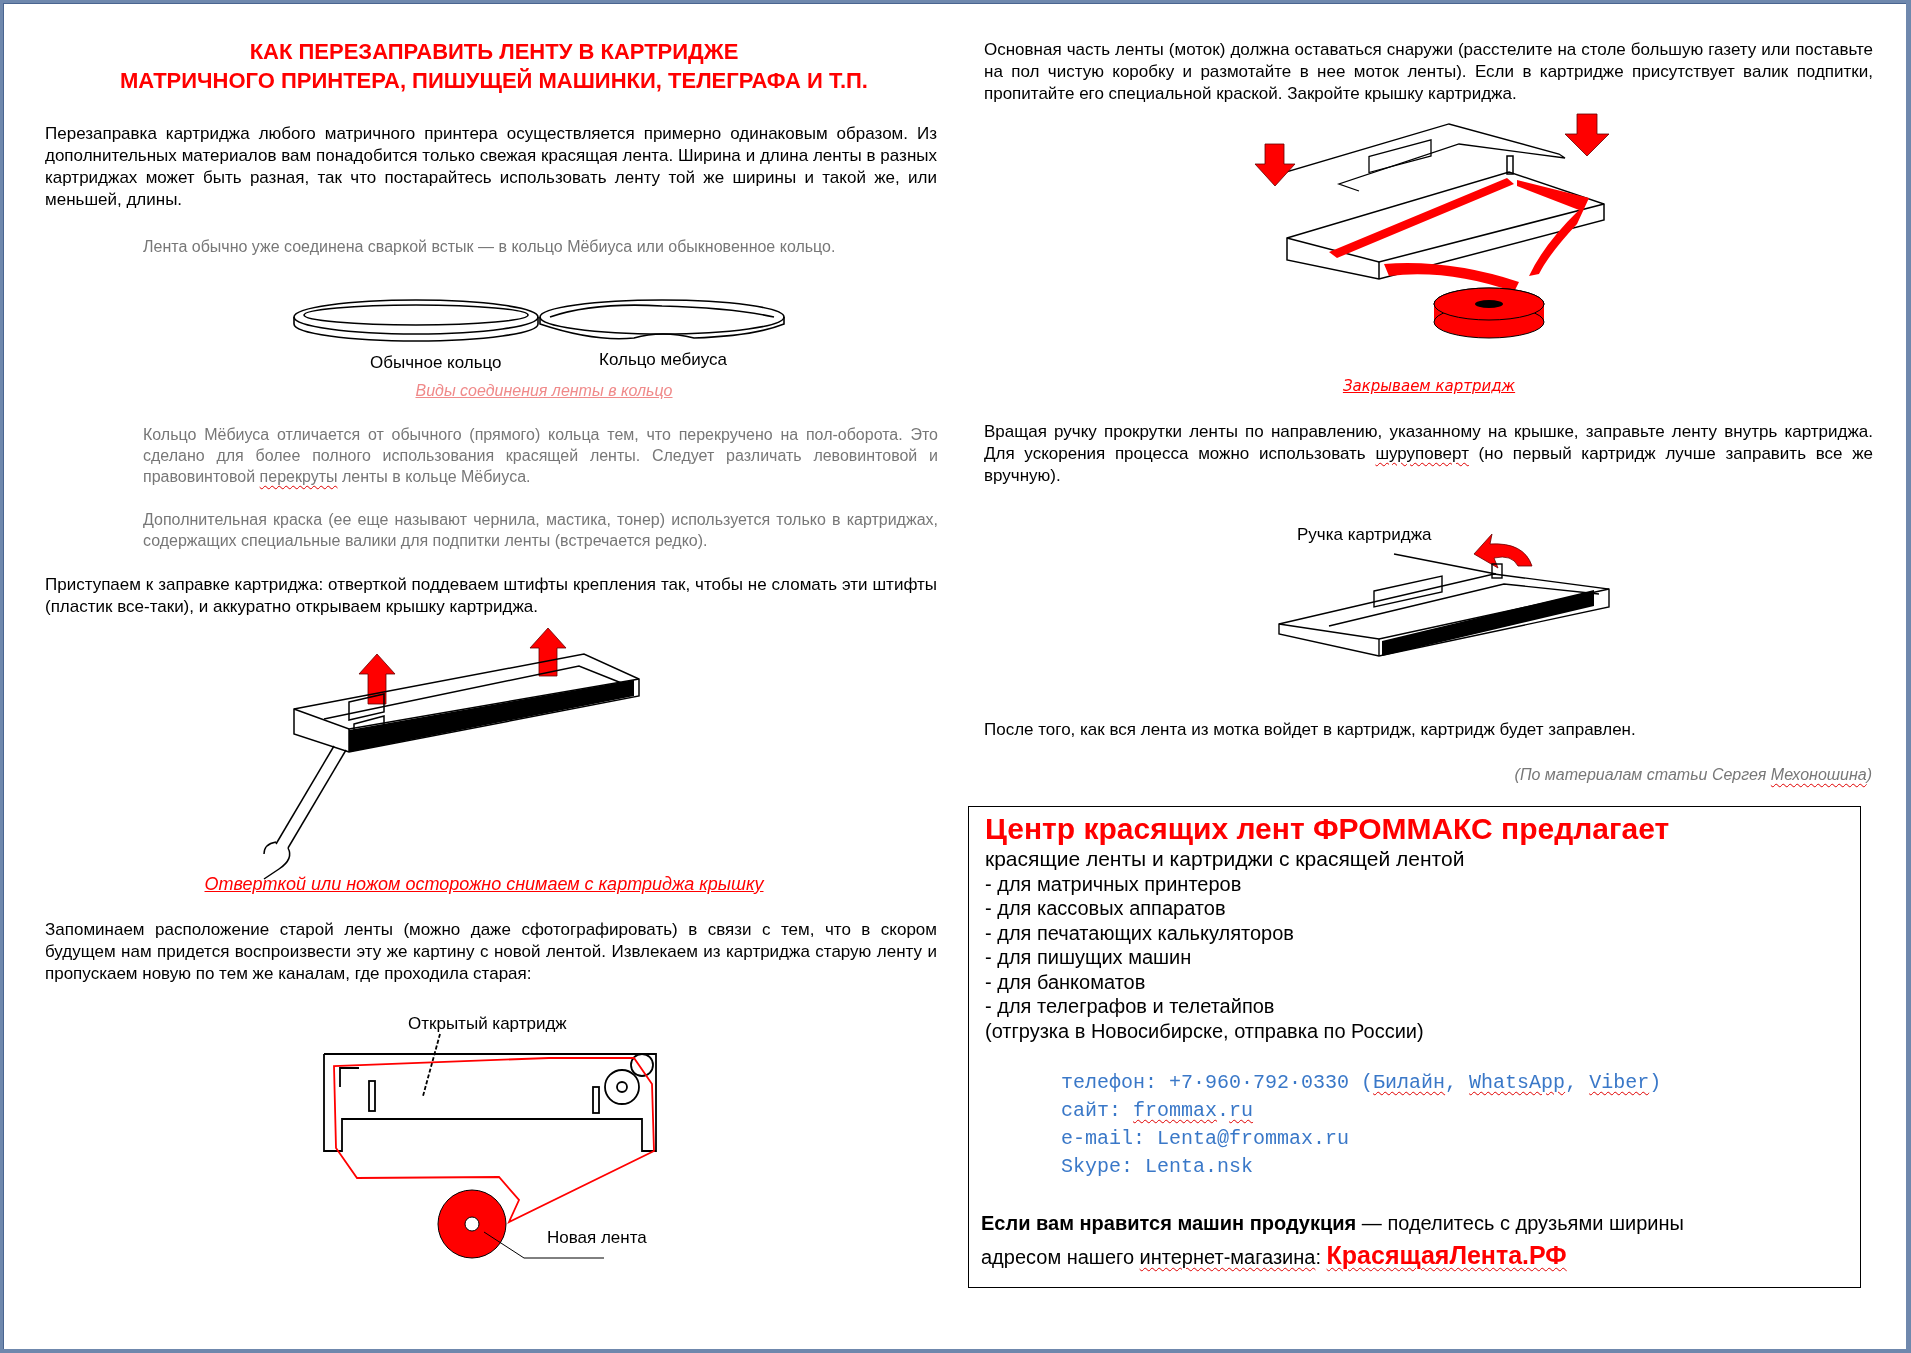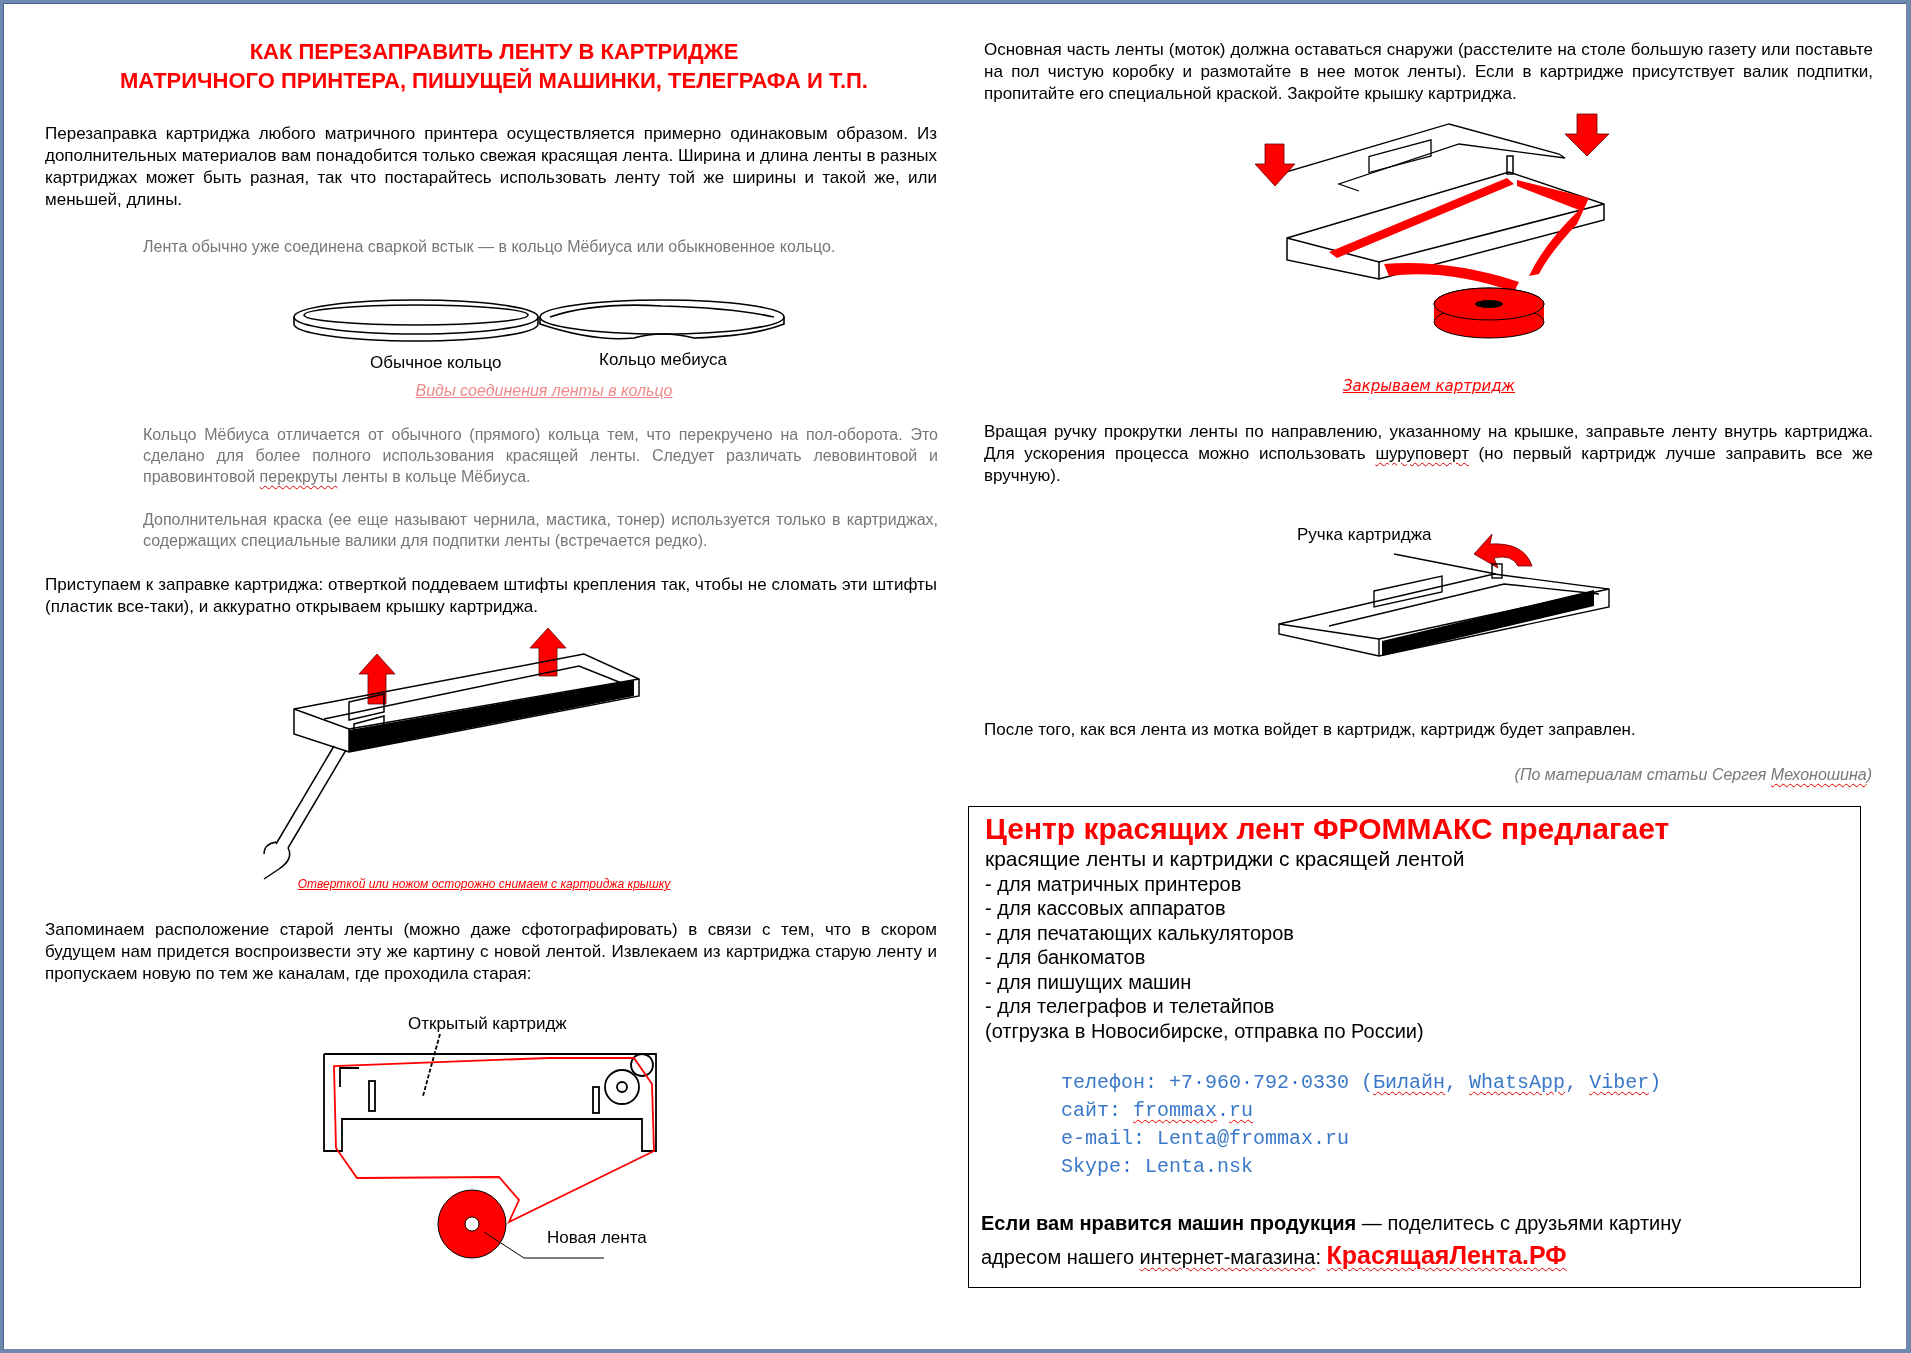--- a/index.html
+++ b/index.html
@@ -108,21 +108,21 @@
       <polygon points="55,58 90,50 90,68 55,76"></polygon>
       <polygon points="60,80 90,72 90,90 60,98"></polygon>
     </g>
     <polygon points="55,86 340,36 340,52 55,108" fill="#000"></polygon>
     <g fill="none" stroke="#000" stroke-width="1.5">
       <line x1="40" y1="102" x2="-18" y2="200"></line>
       <line x1="52" y1="106" x2="-6" y2="204"></line>
       <path d="M-18 198 Q-30 200 -30 210 M-6 204 Q0 215 -15 225 L-30 235"></path>
     </g>
   </svg>
-  <div class="abs caption" style="left:160px; top:870px; width:640px; font-size:12px;">Отверткой или ножом осторожно снимаем с картриджа крышку</div>
+  <div class="abs caption" style="left:160px; top:870px; width:640px; font-size:18px;">Отверткой или ножом осторожно снимаем с картриджа крышку</div>
 
   <div class="abs p narrow" style="left:41px; top:915px; width:892px;">Запоминаем расположение старой ленты (можно даже сфотографировать) в связи с тем, что в скором будущем нам придется воспроизвести эту же картину с новой лентой. Извлекаем из картриджа старую ленту и пропускаем новую по тем же каналам, где проходила старая:</div>
 
   <div class="abs fig-label" style="left:404px; top:1010px;">Открытый картридж</div>
   <svg style="left:320px; top:1050px;" width="340" height="220">
     <g fill="none" stroke="#000" stroke-width="1.8">
       <polyline points="0,0 332,0 332,97 318,97 318,65 18,65 18,97 0,97 0,0"></polyline>
       <rect x="45" y="27" width="6" height="30"></rect>
       <rect x="269" y="33" width="6" height="26"></rect>
       <circle cx="298" cy="33" r="17"></circle>
@@ -193,39 +193,39 @@
     <span>(По материалам статьи Сергея </span><span class="squig">Мехоношина</span><span>)</span>
   </div>
 
   <div class="abs adbox">
     <div class="abs ad-title">Центр красящих лент ФРОММАКС предлагает</div>
     <div class="abs ad-list">
       <div class="sub">красящие ленты и картриджи с красящей лентой</div>
       <div>- для матричных принтеров</div>
       <div>- для кассовых аппаратов</div>
       <div>- для печатающих калькуляторов</div>
+      <div>- для пишущих машин</div>
       <div>- для банкоматов</div>
-      <div>- для пишущих машин</div>
       <div>- для телеграфов и телетайпов</div>
       <div>(отгрузка в Новосибирске, отправка по России)</div>
     </div>
 
     <div class="abs contacts">
       <div>
         <span>телефон: </span><span>+7·960·792·0330</span><span> (</span><span class="squig">Билайн</span><span>, </span><span class="squig">WhatsApp</span><span>, </span><span class="squig">Viber</span><span>)</span>
       </div>
       <div>
         <span>сайт: </span><span class="squig">frommax</span><span>.</span><span class="squig">ru</span>
       </div>
       <div>
         <span>e-mail: </span><span>Lenta@frommax.ru</span>
       </div>
       <div>
         <span>Skype: </span><span>Lenta.nsk</span>
       </div>
     </div>
 
     <div class="abs share">
-      <div><b>Если вам нравится машин продукция</b><span> — поделитесь с друзьями картину</span></div>
+      <div><b>Если вам нравится машин продукция</b><span> — поделитесь с друзьями ширины</span></div>
       <div><span>адресом нашего </span><span class="squig">интернет-магазина</span><span>: </span><span class="link squig">КрасящаяЛента.РФ</span></div>
     </div>
   </div>
 </div>
 
 </body></html>

